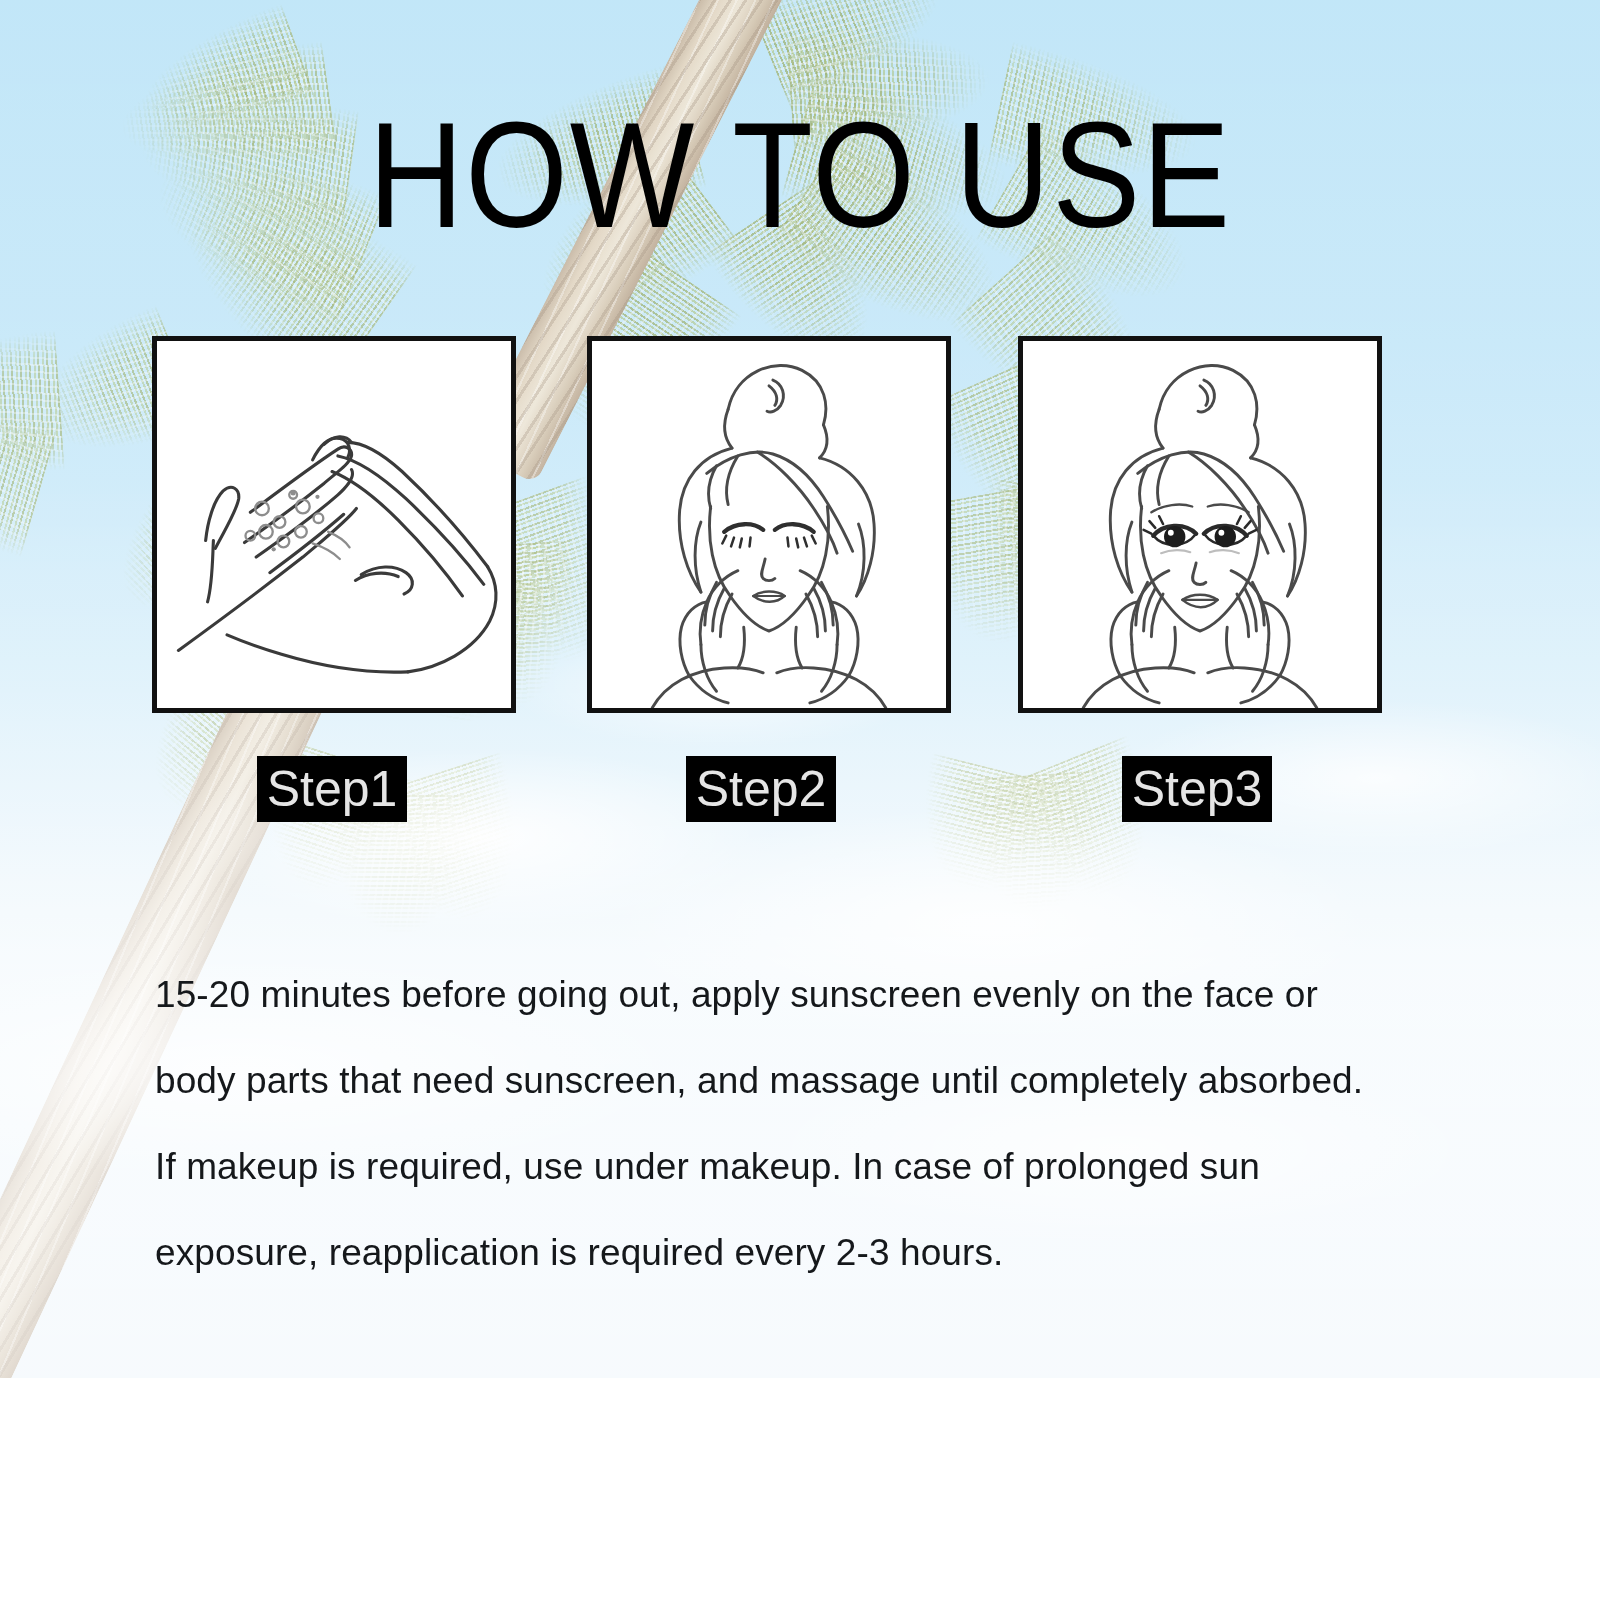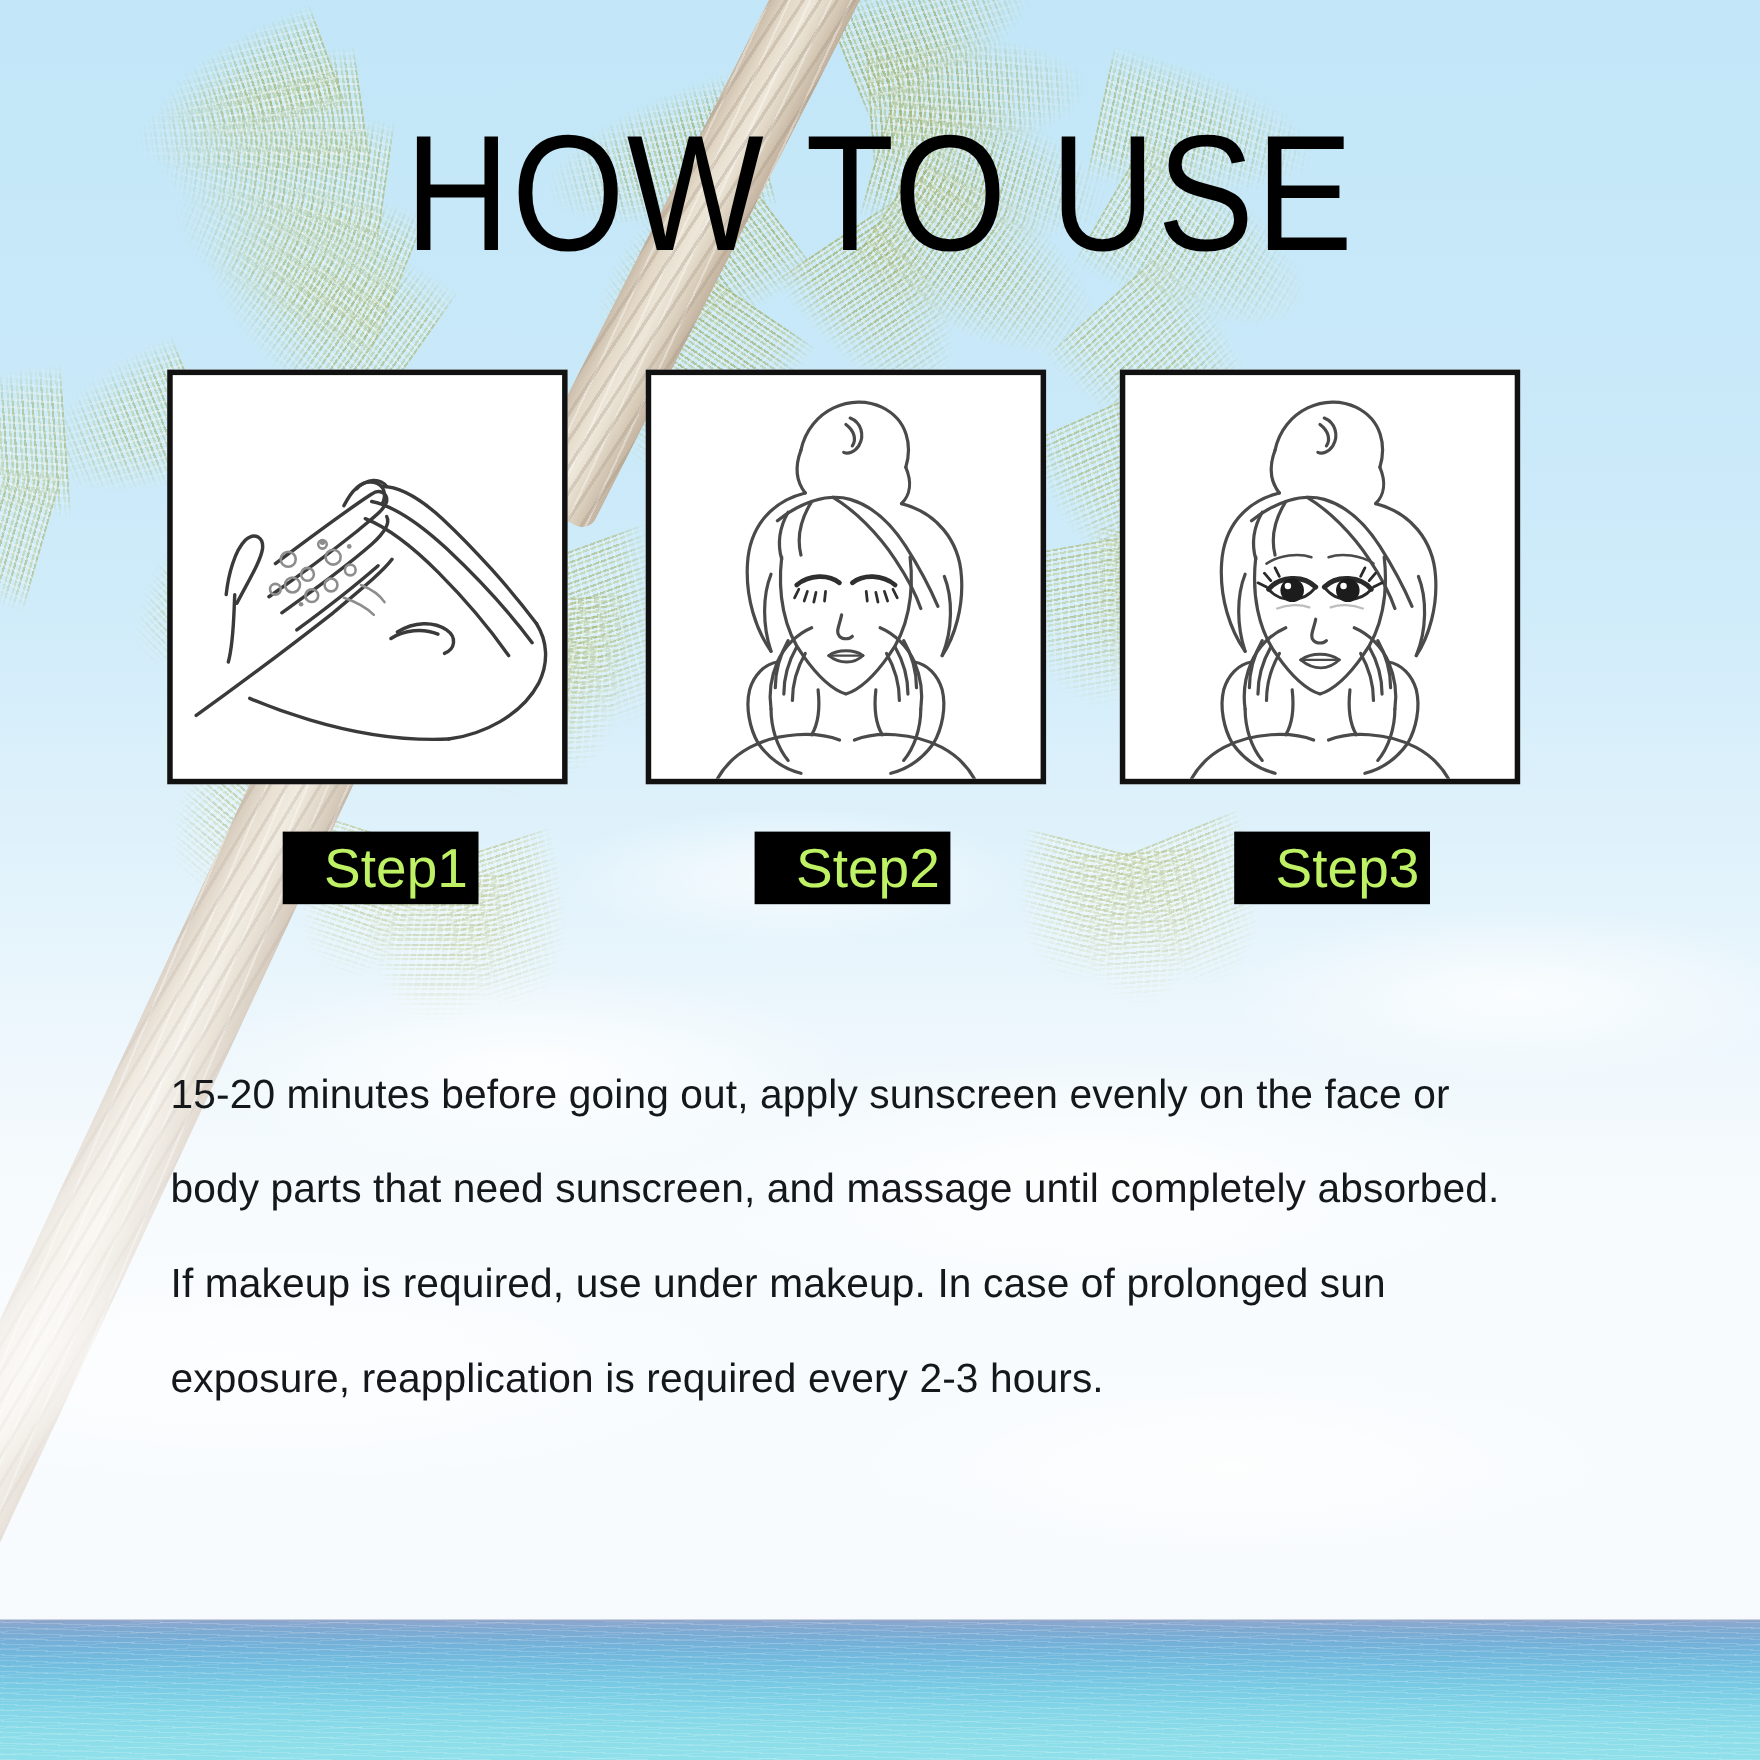--- a/index.html
+++ b/index.html
@@ -1,17 +1,17 @@
 <!DOCTYPE html>
 <html><head>
 <meta charset="utf-8">
 <style>
   html,body{margin:0;padding:0;background:#fff;}
   #page{
-    position:relative;width:1600px;height:1600px;overflow:hidden;
+    position:relative;width:1600px;height:1378px;overflow:hidden;
     font-family:"Liberation Sans","DejaVu Sans",sans-serif;
     background:#b0dff6;
     text-decoration:underline;
   }
 
   
   .sky{
     position:absolute;inset:0;
     background:linear-gradient(180deg,
        #a8dcf5 0%,
@@ -109,25 +109,24 @@
     background:#fff;border:5px solid #111;box-sizing:border-box;
   }
   #card-1{left:152px;}
   #card-2{left:587px;}
   #card-3{left:1018px;}
   .card svg{display:block;width:100%;height:100%;}
 
   
   .step-label{
     position:absolute;top:756px;width:150px;height:66px;
-    background:#000;color:#bef264;
+    background:#000;color:#e5e5e5;
     display:flex;align-items:center;justify-content:center;
     font-size:50px;line-height:1;letter-spacing:0px;
     font-family:"Liberation Sans","DejaVu Sans",sans-serif;
-    padding-left:28px;
   }
   #step-label-1{left:257px;}
   #step-label-2{left:686px;text-align:right;}
   #step-label-3{left:1122px;}
 
   
   #body-copy{
     position:absolute;left:155px;top:952px;width:1245px;
     color:#15181b;font-size:37px;line-height:86px;
     font-family:"Liberation Sans","DejaVu Sans",sans-serif;

